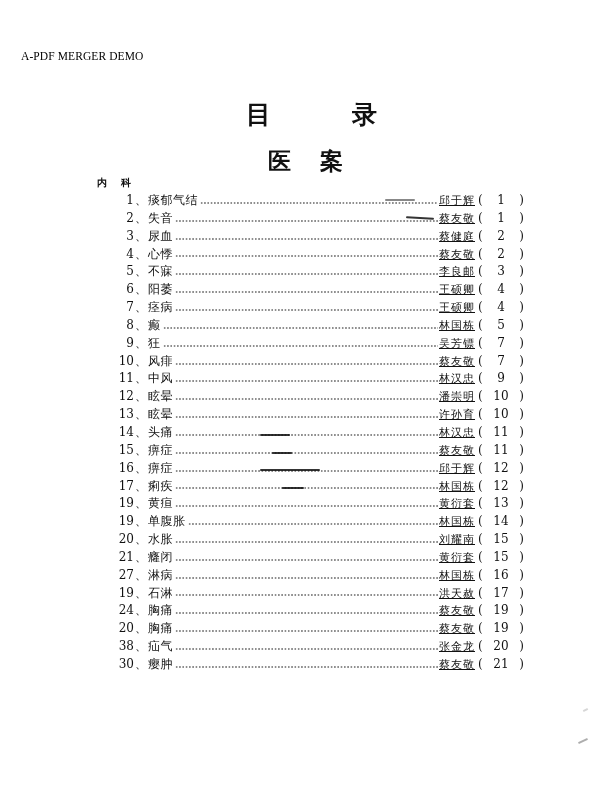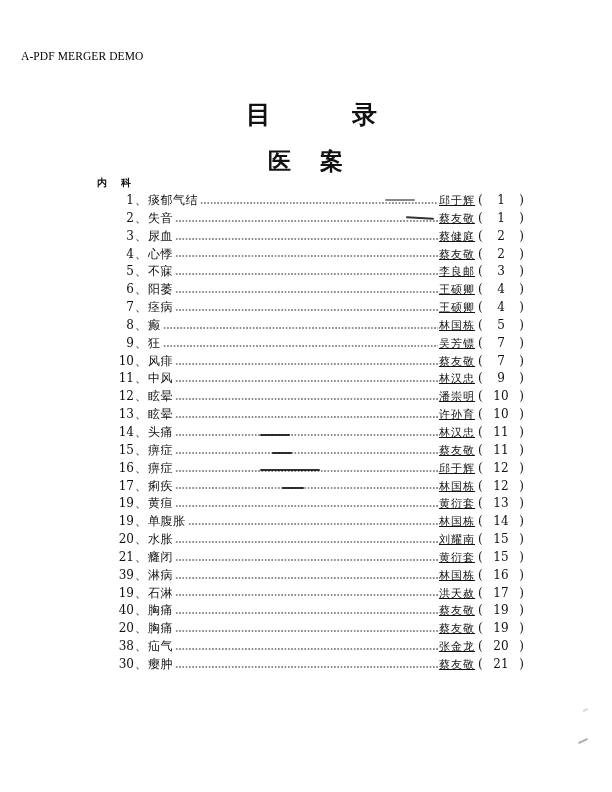--- a/index.html
+++ b/index.html
@@ -412,21 +412,21 @@
       <span class="toc-title">癃闭</span>
       <span class="toc-leader"></span>
       <span class="toc-author">黄衍套</span>
       <span class="toc-page">
         <span>(</span>
         <span class="pn">15</span>
         <span>)</span>
       </span>
     </div>
     <div class="toc-row">
-      <span class="toc-num">39</span>
+      <span class="toc-num">27</span>
       <span class="toc-sep">、</span>
       <span class="toc-title">淋病</span>
       <span class="toc-leader"></span>
       <span class="toc-author">林国栋</span>
       <span class="toc-page">
         <span>(</span>
         <span class="pn">16</span>
         <span>)</span>
       </span>
     </div>
@@ -436,21 +436,21 @@
       <span class="toc-title">石淋</span>
       <span class="toc-leader"></span>
       <span class="toc-author">洪天赦</span>
       <span class="toc-page">
         <span>(</span>
         <span class="pn">17</span>
         <span>)</span>
       </span>
     </div>
     <div class="toc-row">
-      <span class="toc-num">40</span>
+      <span class="toc-num">24</span>
       <span class="toc-sep">、</span>
       <span class="toc-title">胸痛</span>
       <span class="toc-leader"></span>
       <span class="toc-author">蔡友敬</span>
       <span class="toc-page">
         <span>(</span>
         <span class="pn">19</span>
         <span>)</span>
       </span>
     </div>

